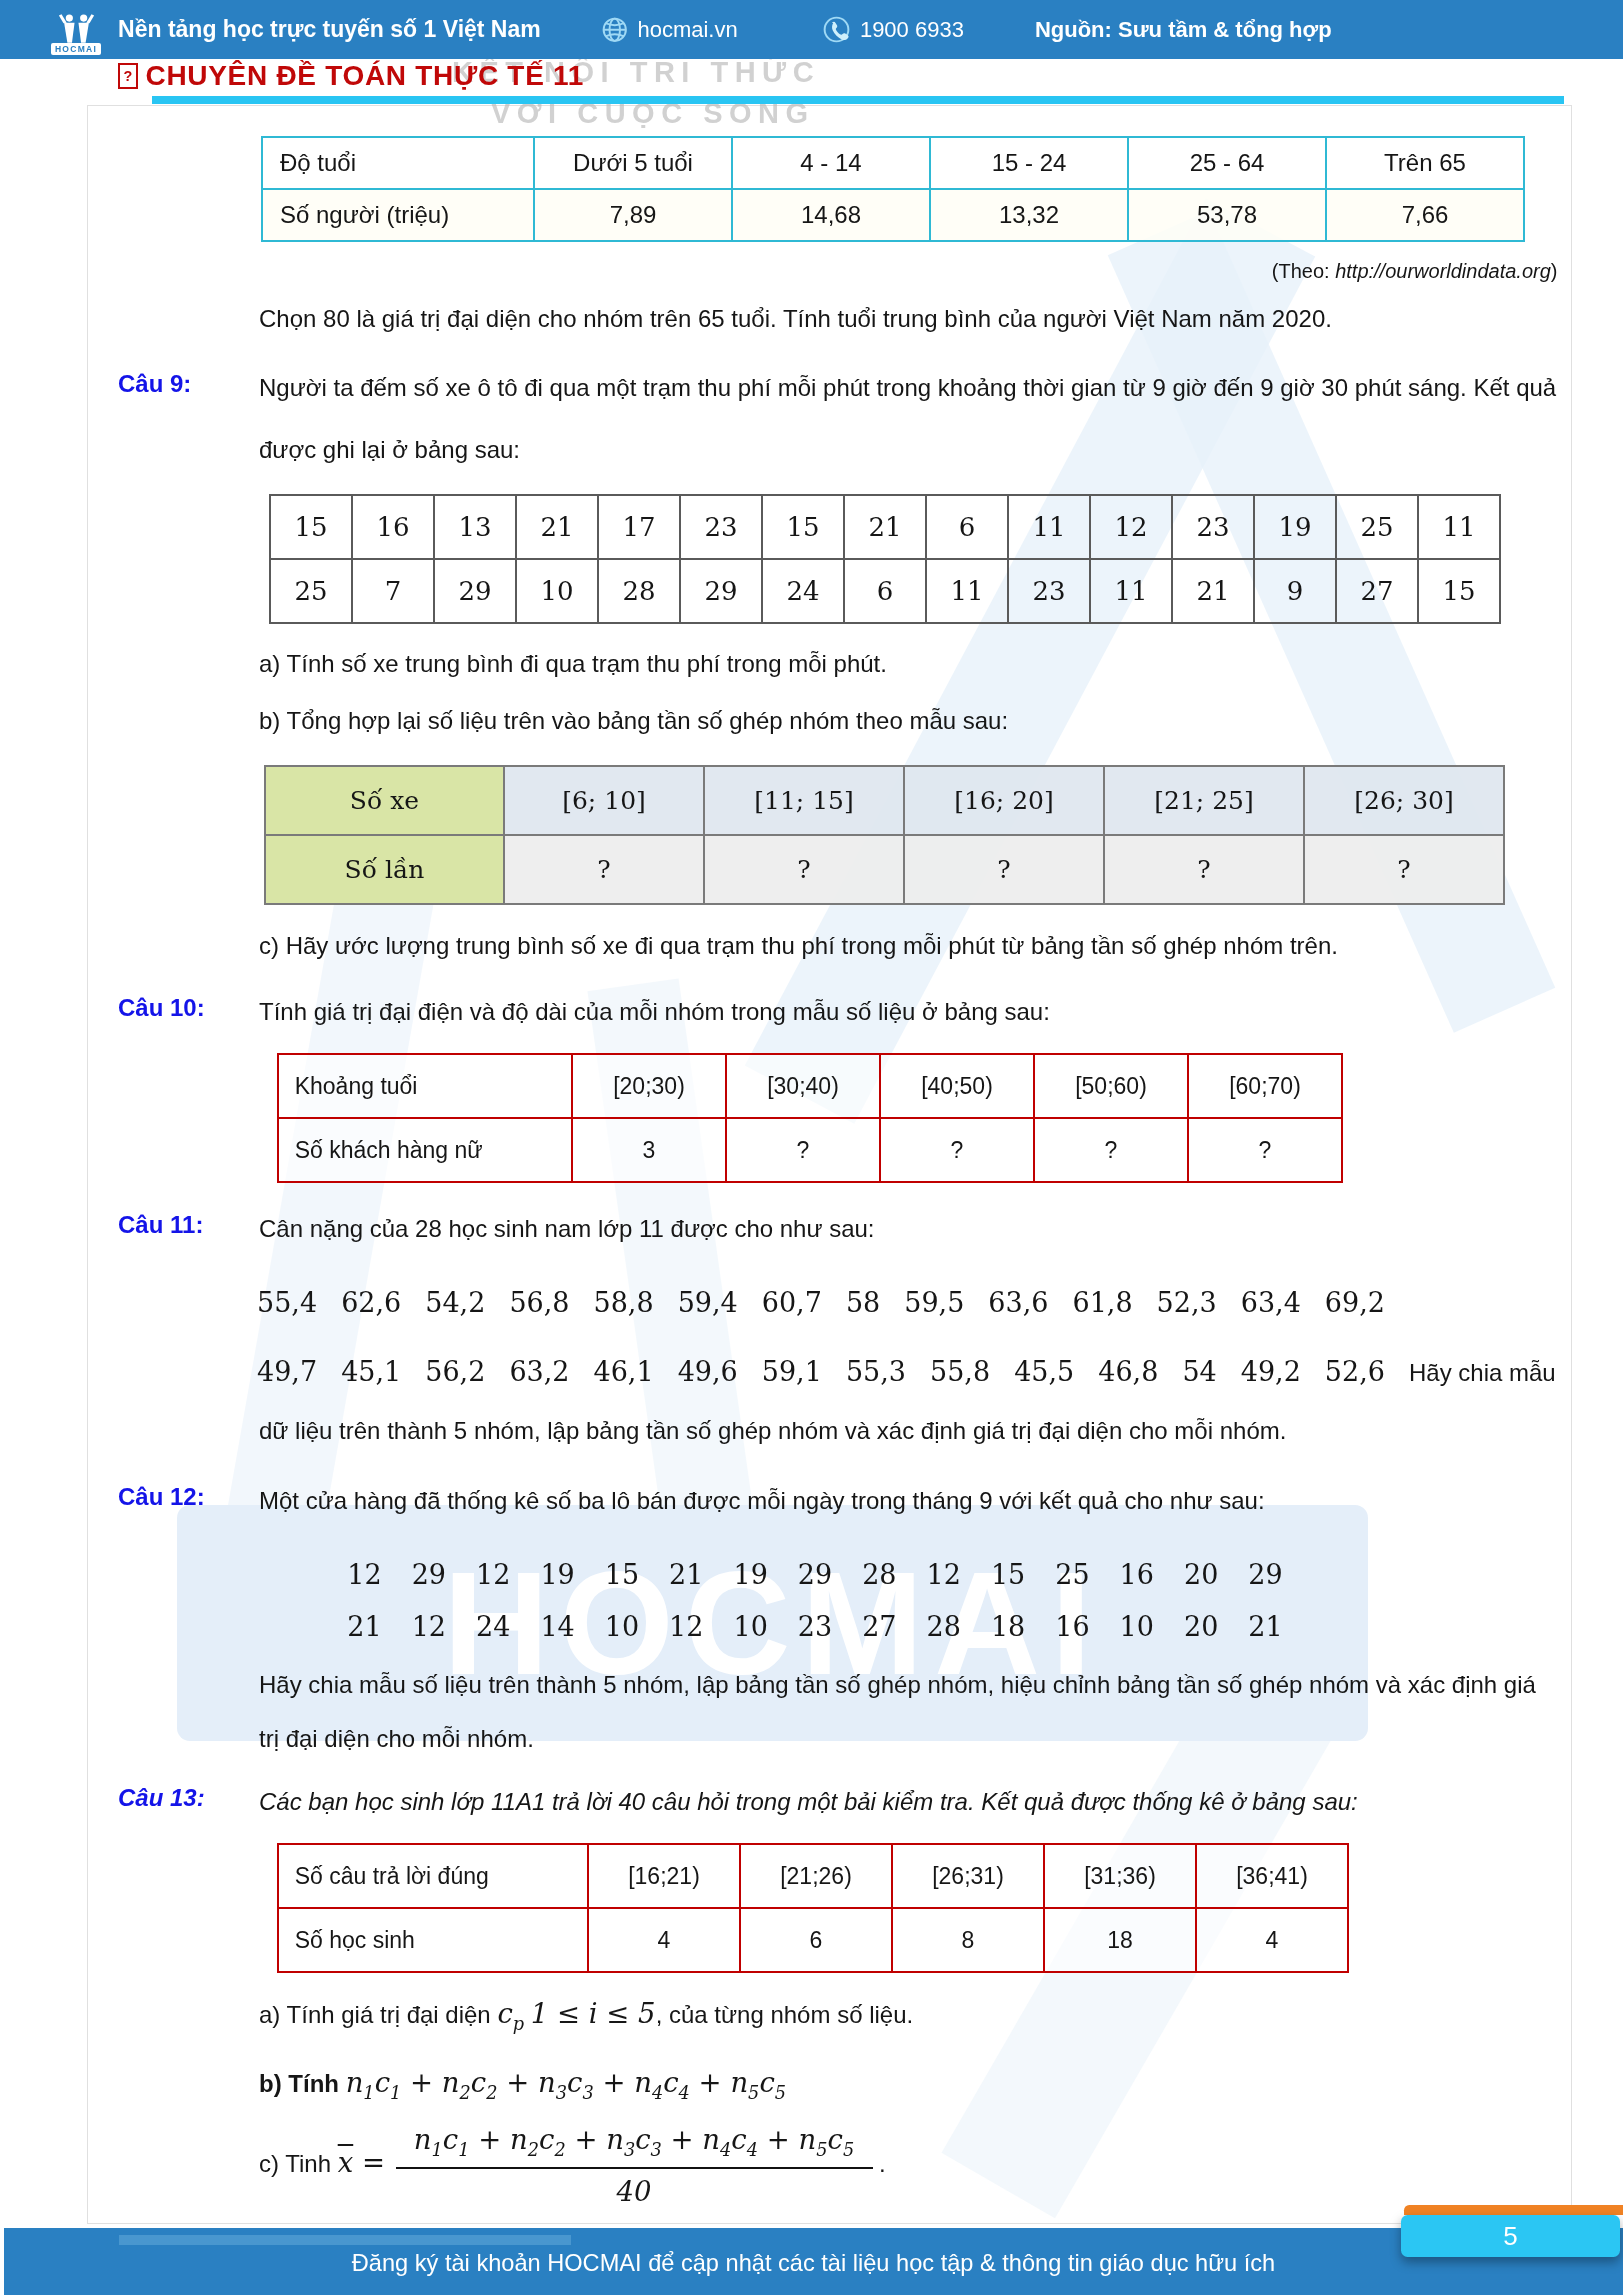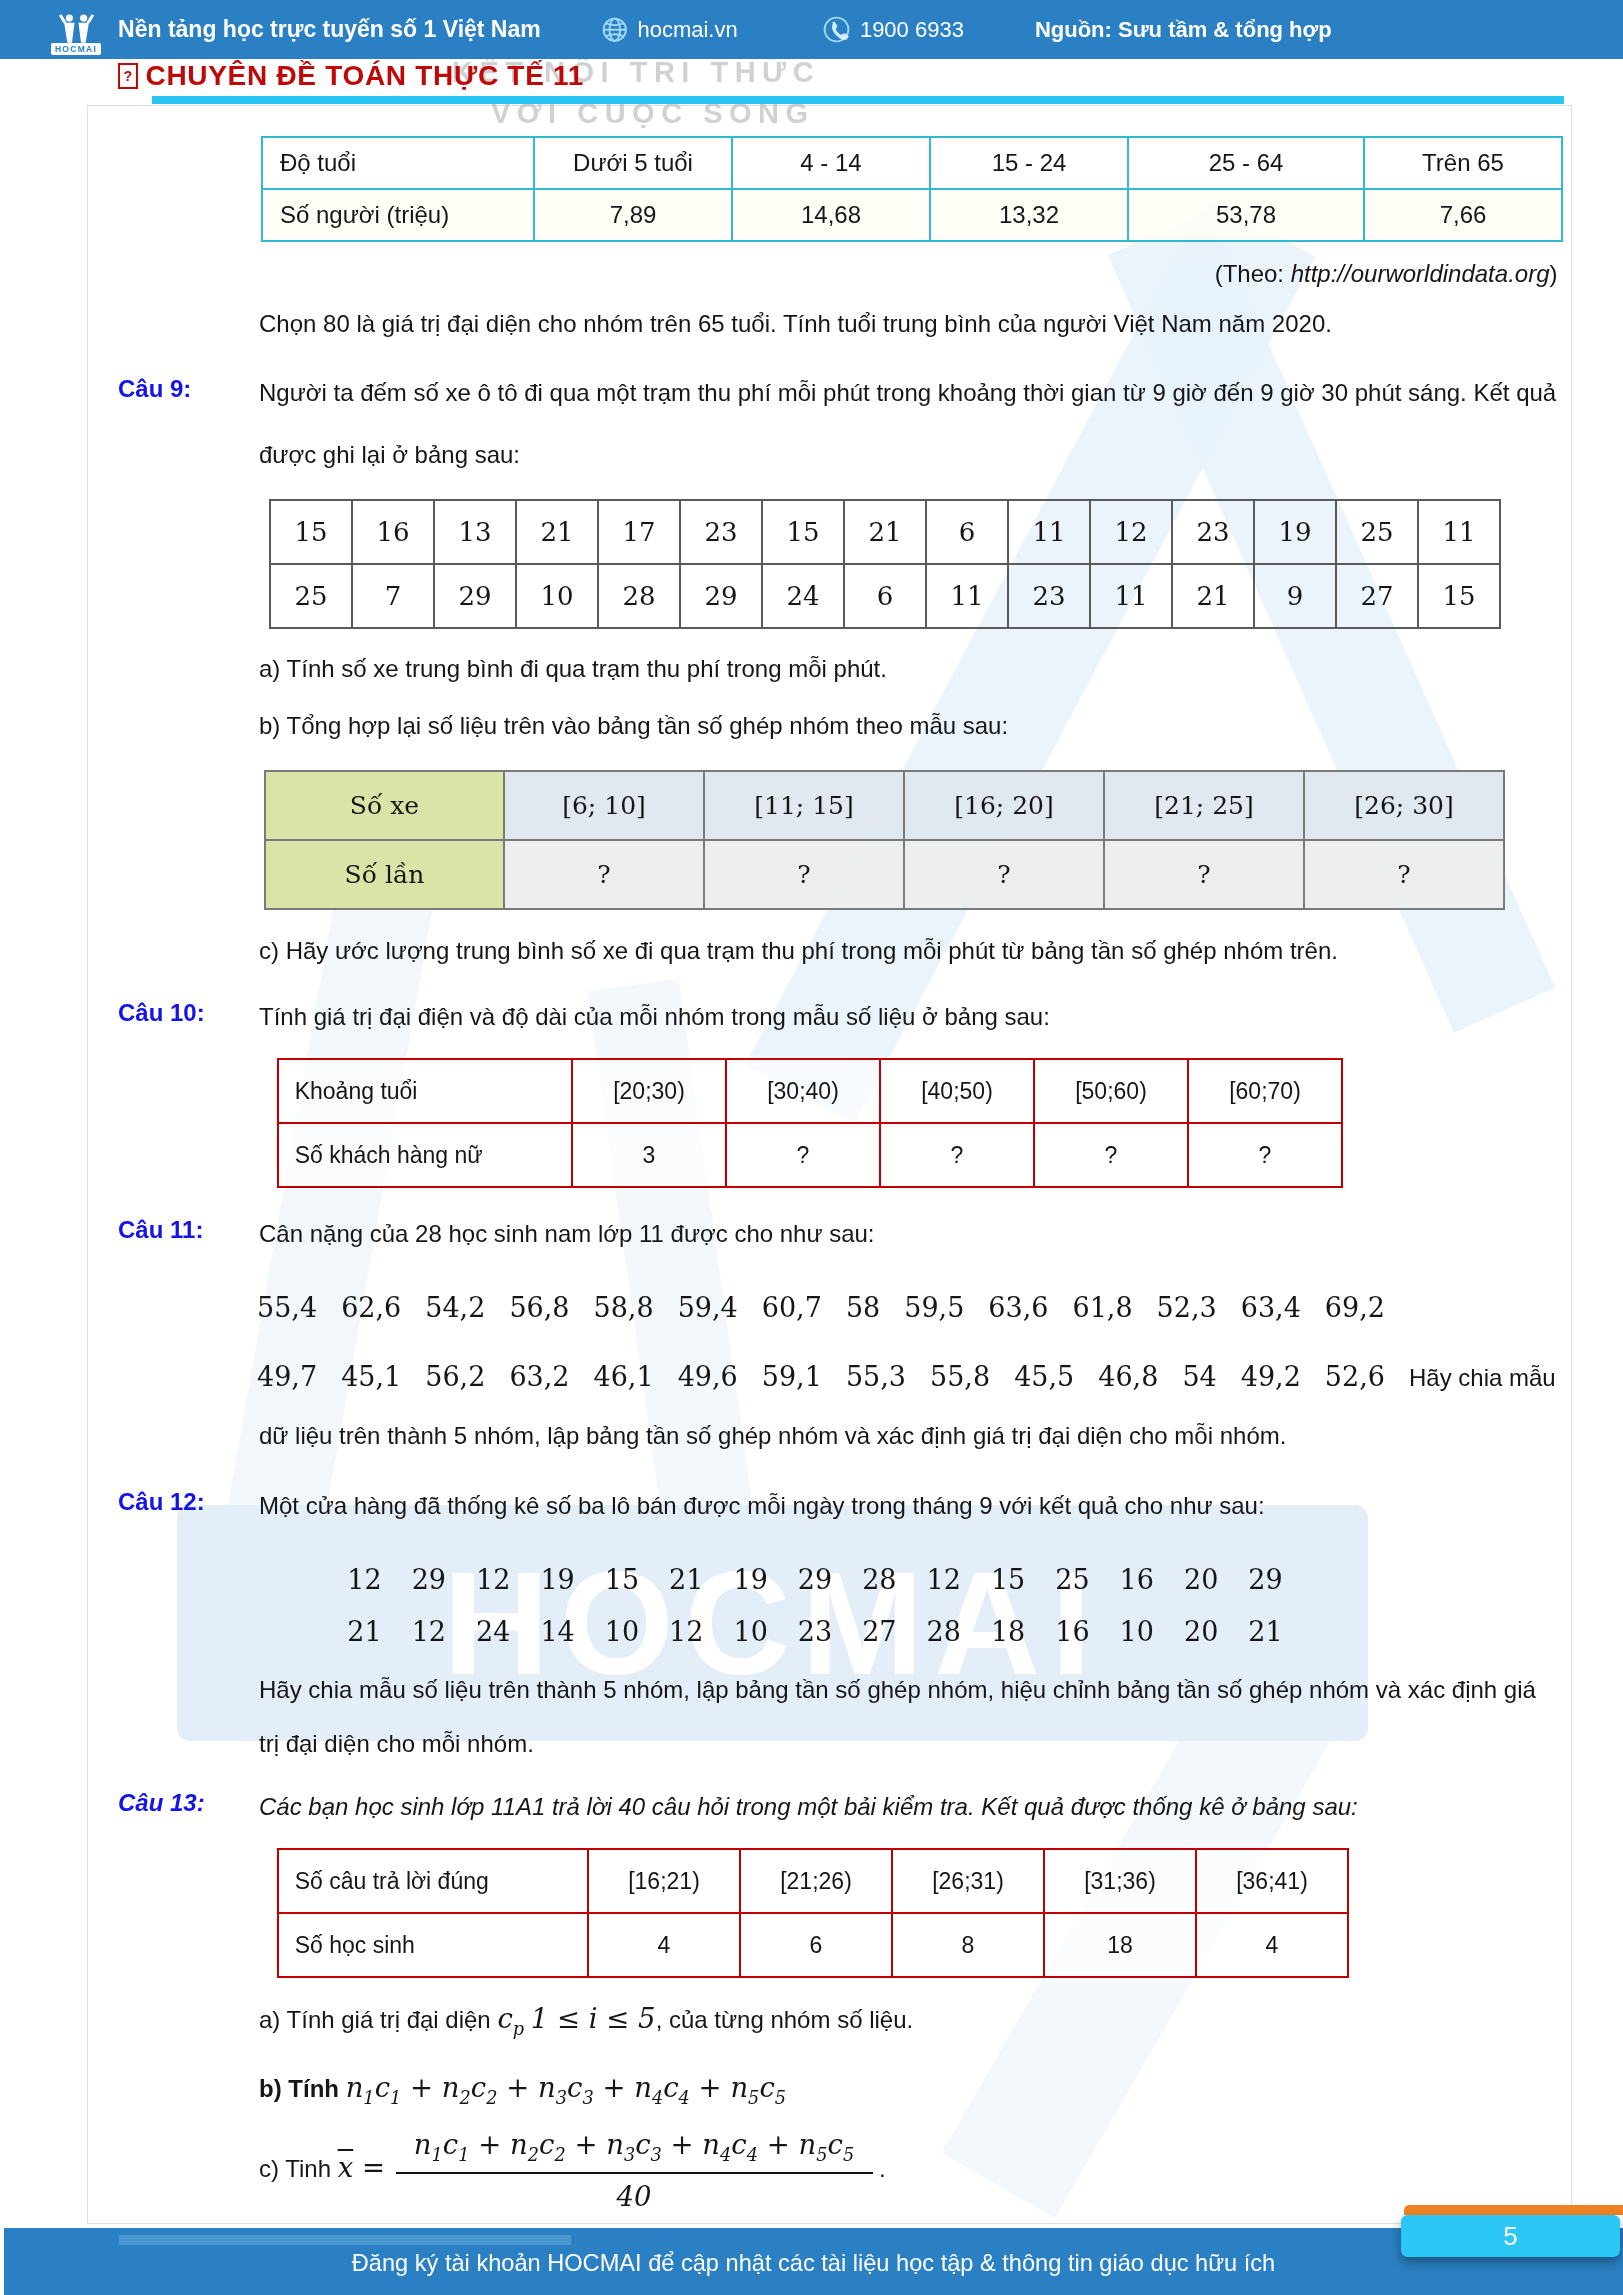--- a/index.html
+++ b/index.html
@@ -66,21 +66,21 @@
   .nums.center { text-align:center; max-width:1112px; margin-left:141px; }
   .nums.center .v { margin:0 15px; }
   
   .math { font-family:"DejaVu Serif", serif; font-style:italic; font-size:27.5px; }
   .math sub { font-size:17.7px; font-style:italic; }
   .bold { font-weight:bold; }
   .ovl { text-decoration:overline; }
   .frac { display:inline-block; vertical-align:middle; text-align:center; margin:0 6.5px 0 10.5px; }
   .frac .fnum { display:block; padding:0 18.3px 6.5px; line-height:1.2; }
   .frac .fden { display:block; border-top:2.6px solid #111; padding-top:5.2px; line-height:1.2; }
-  .credit { text-align:right; margin:18.3px 6.5px 0 0; font-size:24px; }
+  .credit { text-align:right; margin:18.3px 6.5px 0 0; font-size:20px; }
   .credit .it { font-style:italic; }
   
   .footer { position:absolute; left:4px; right:0; bottom:0; height:67px; background:#2A80C2; z-index:6; }
   .footer-stripe { position:absolute; left:115px; top:6.5px; width:452px; height:10.5px; background:#4997CF; }
   .footer-text { width:100%; text-align:center; color:#fff; font-size:23.6px; padding-top:22px; }
   .badge { position:absolute; right:0; bottom:38px; width:226px; z-index:7; }
   .badge-orange { height:10.5px; background:#F08224; border-radius:5.2px 0 0 0; margin-left:6.5px; }
   .badge-cyan { height:42px; width:219px; margin-left:3.9px; background:#2BC6F3; border-radius:6.5px;
     box-shadow:0 5.2px 10.5px rgba(0,0,0,.35); color:#fff; font-size:26px;
     display:flex; align-items:center; justify-content:center; }
@@ -150,21 +150,21 @@
   <div class="content">
 
     <table class="age-table">
       <tbody>
           <tr class="r1">
         <td class="lbl" style="width:272px;">Độ tuổi</td>
 
       <td class="c" style="width:198px;">Dưới 5 tuổi</td>
             <td class="c" style="width:198px;">4 - 14</td>
             <td class="c" style="width:198px;">15 - 24</td>
-            <td class="c" style="width:236px;">25 - 64</td>
+            <td class="c" style="width:198px;">25 - 64</td>
             <td class="c" style="width:198px;">Trên 65</td>
           </tr>
       <tr class="r2">
         <td class="lbl">Số người (triệu)</td>
 
       <td class="c">7,89</td>
             <td class="c">14,68</td>
             <td class="c">13,32</td>
             <td class="c">53,78</td>
             <td class="c">7,66</td>

